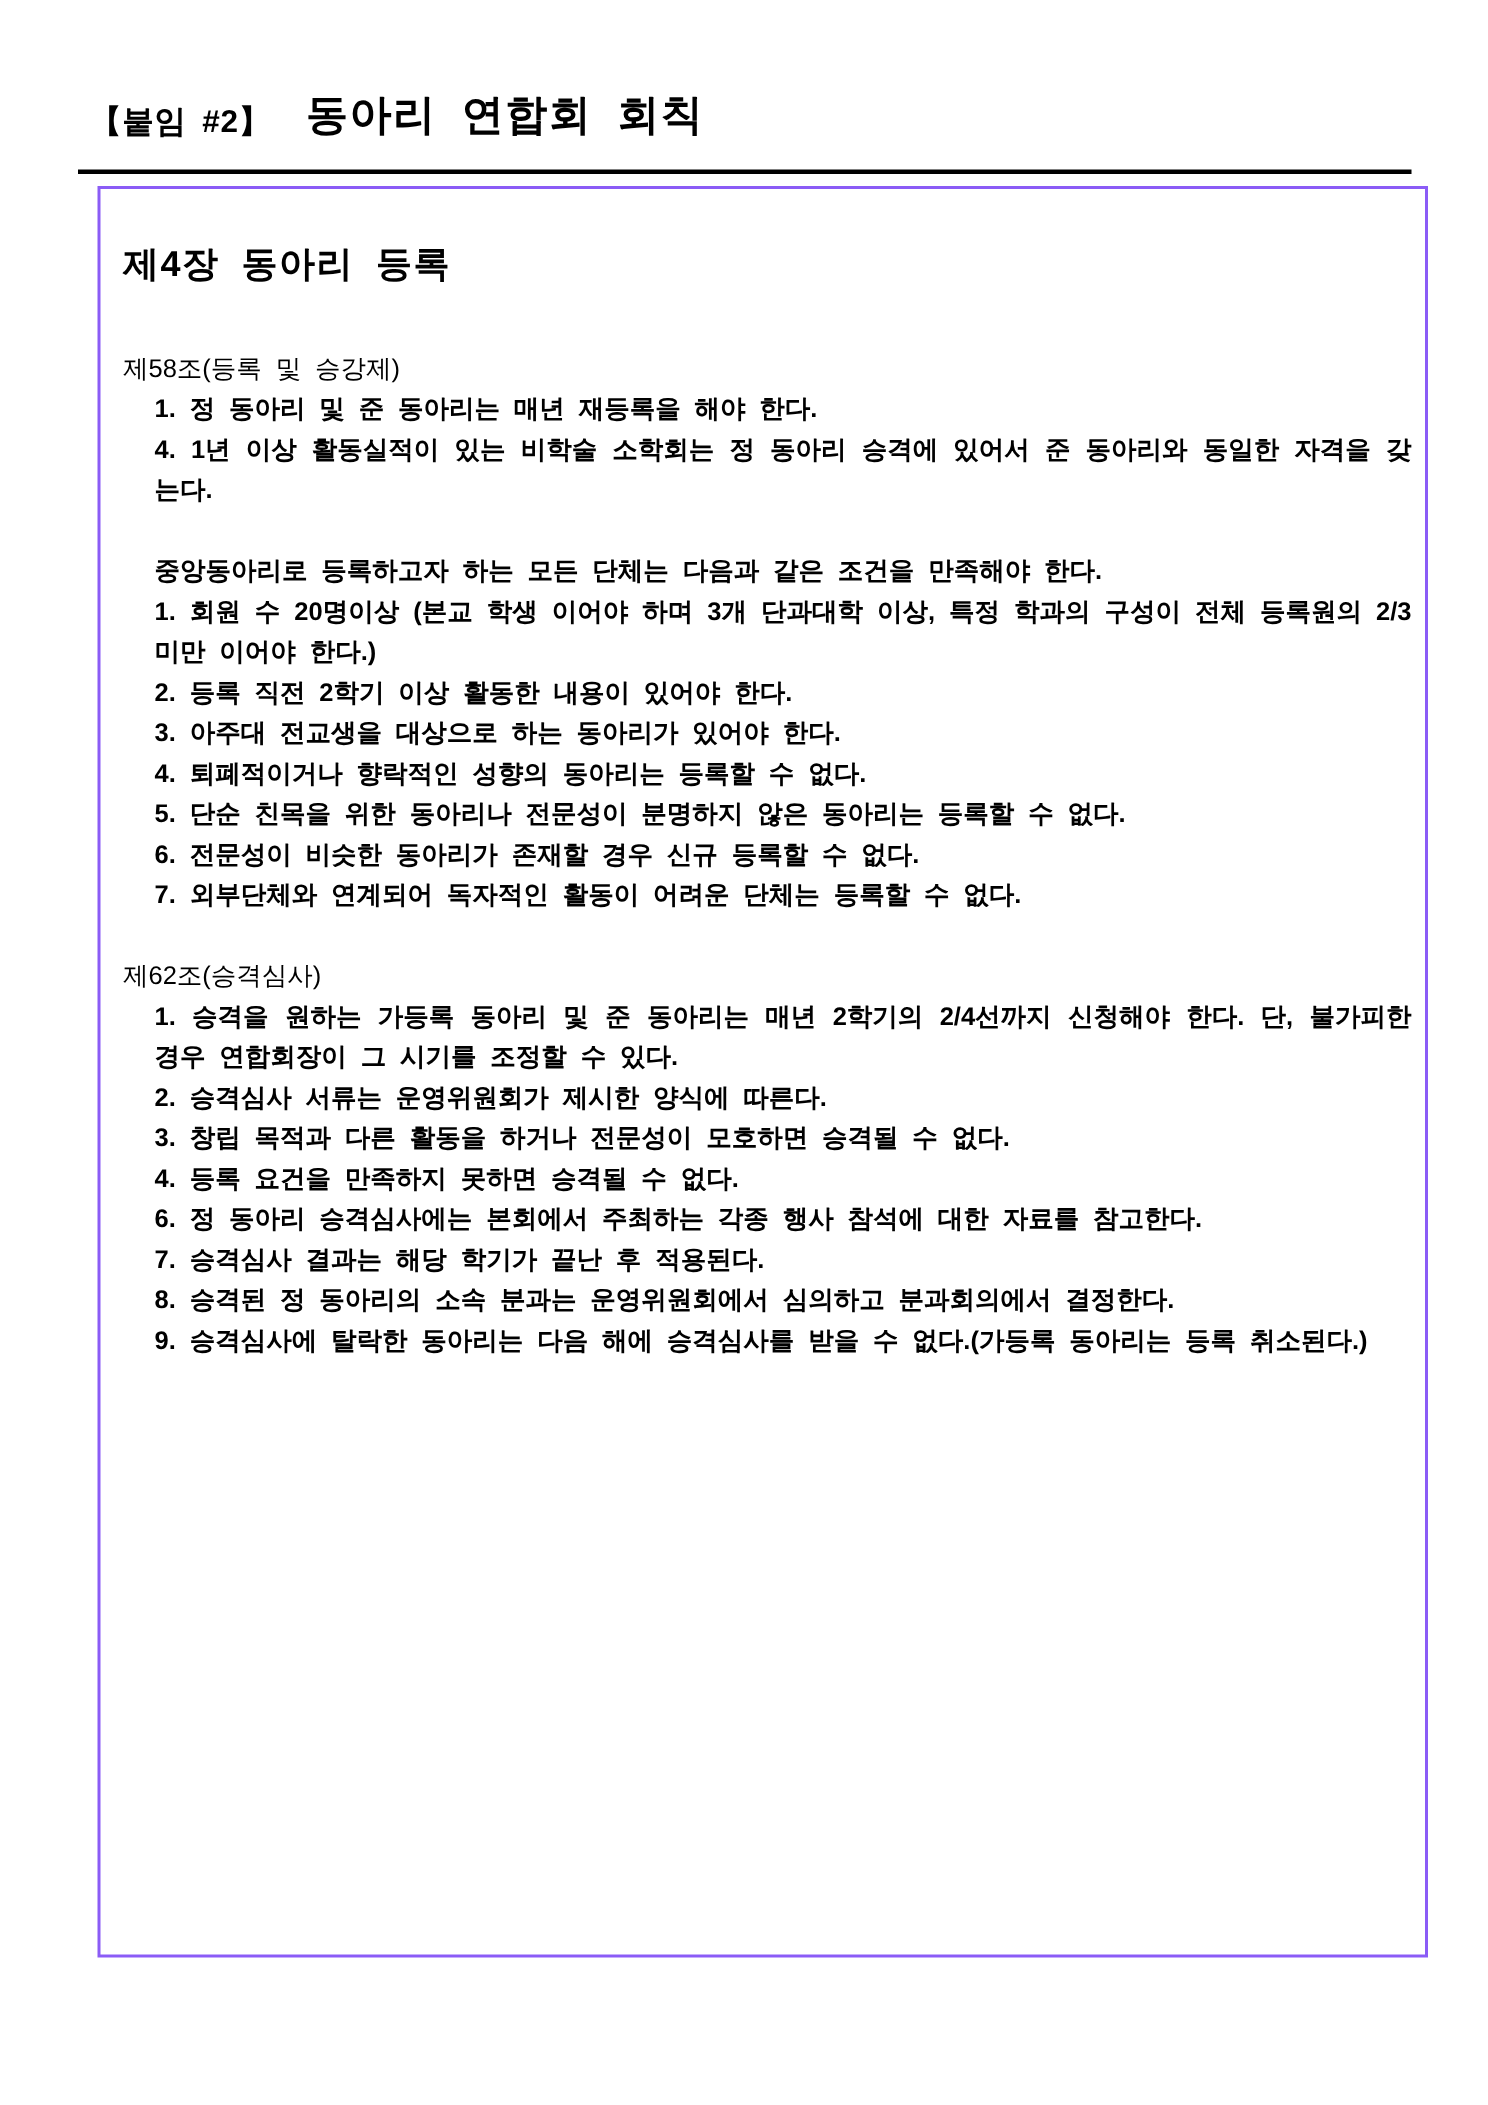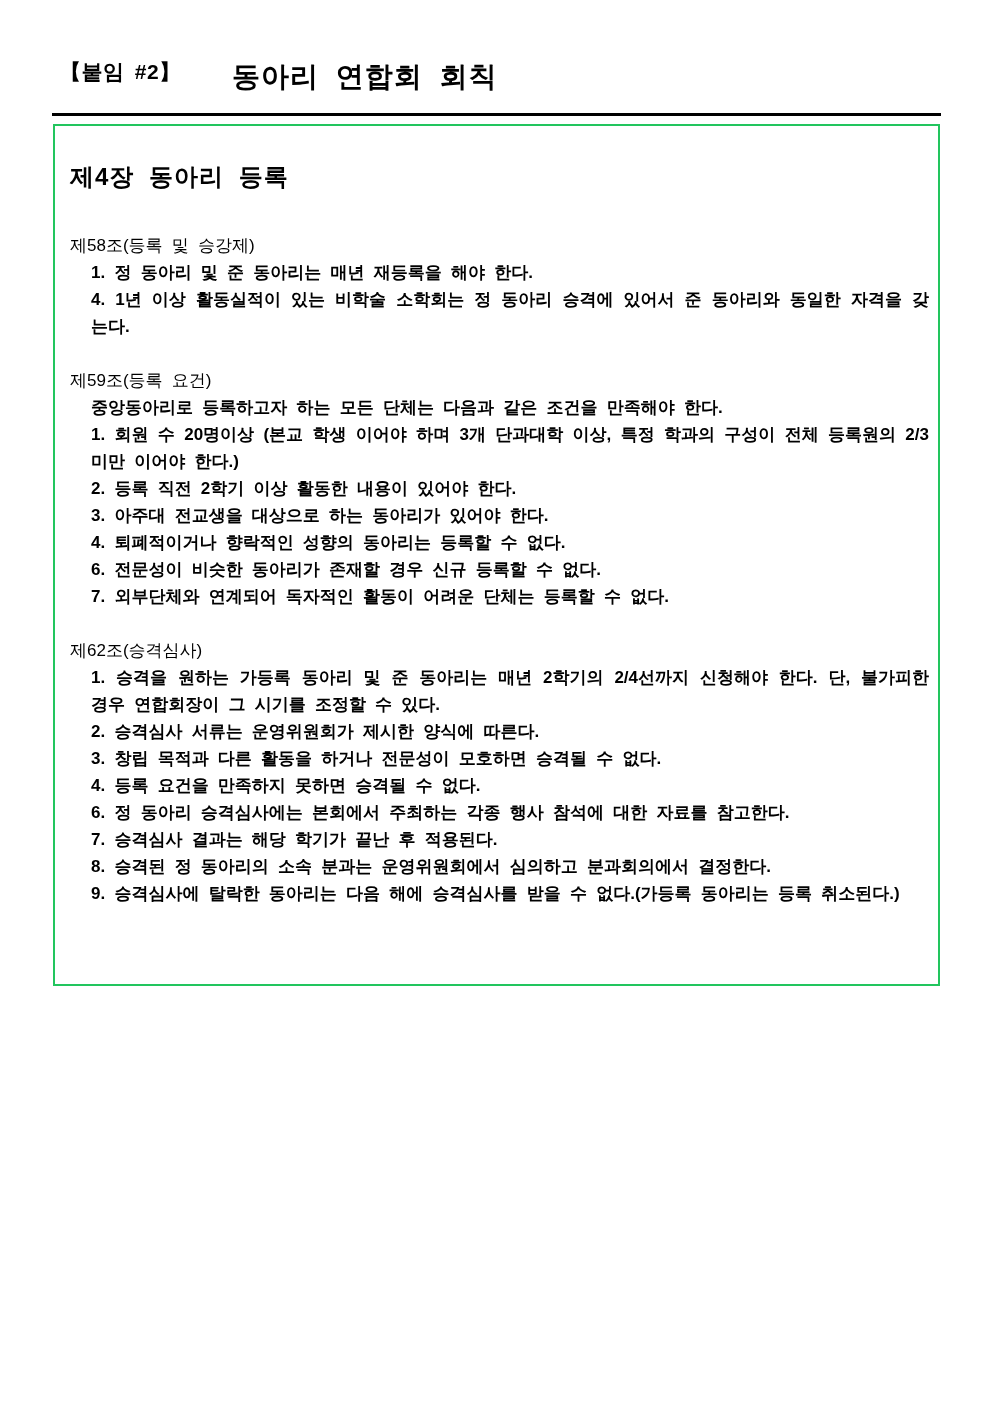--- a/index.html
+++ b/index.html
@@ -7,52 +7,52 @@
   body {
     width: 992px;
     height: 1403px;
     position: relative;
     color: #000000;
     font-family: "Liberation Sans", "DejaVu Sans", sans-serif;
   }
   .page-header-label {
     position: absolute;
     left: 60px;
-    top: 59px;
+    top: 69px;
     font-size: 21px;
     line-height: 26px;
     font-weight: 600;
     letter-spacing: 0.5px;
     word-spacing: 4px;
   }
   .page-header-title {
     position: absolute;
-    left: 232px;
+    left: 204px;
     top: 61px;
     font-size: 28px;
     line-height: 32px;
     font-weight: 700;
     letter-spacing: 1px;
     word-spacing: 8px;
   }
   .header-rule {
     position: absolute;
     left: 52px;
     top: 113px;
     width: 889px;
     height: 3px;
     background: #000000;
   }
   .content-box {
     position: absolute;
-    left: 53px;
+    left: 65px;
     top: 124px;
     width: 887px;
-    height: 862px;
-    border: 2px solid #22c55e;
+    height: 1181px;
+    border: 2px solid #8b5cf6;
   }
   .box-inner {
     padding: 36px 9px 0 15px;
   }
   .chapter-title {
     font-size: 24px;
     line-height: 30px;
     font-weight: 700;
     letter-spacing: 1px;
     word-spacing: 7px;
@@ -88,26 +88,26 @@
 <div class="content-box">
   <div class="box-inner">
     <div class="chapter-title">제4장 동아리 등록</div>
     <div>
         <section class="article">
           <div class="article-heading">제58조(등록 및 승강제)</div>
           <div class="item"><span class="item-num">1.</span> <span class="item-text">정 동아리 및 준 동아리는 매년 재등록을 해야 한다.</span></div>
           <div class="item"><span class="item-num">4.</span> <span class="item-text">1년 이상 활동실적이 있는 비학술 소학회는 정 동아리 승격에 있어서 준 동아리와 동일한 자격을 갖는다.</span></div>
         </section>
         <section class="article">
-          <div class="article-heading">제59조(등록 요건)</div>
           <div class="article-intro">중앙동아리로 등록하고자 하는 모든 단체는 다음과 같은 조건을 만족해야 한다.</div>
           <div class="item"><span class="item-num">1.</span> <span class="item-text">회원 수 20명이상 (본교 학생 이어야 하며 3개 단과대학 이상, 특정 학과의 구성이 전체 등록원의 2/3 미만 이어야 한다.)</span></div>
           <div class="item"><span class="item-num">2.</span> <span class="item-text">등록 직전 2학기 이상 활동한 내용이 있어야 한다.</span></div>
           <div class="item"><span class="item-num">3.</span> <span class="item-text">아주대 전교생을 대상으로 하는 동아리가 있어야 한다.</span></div>
           <div class="item"><span class="item-num">4.</span> <span class="item-text">퇴폐적이거나 향락적인 성향의 동아리는 등록할 수 없다.</span></div>
+          <div class="item"><span class="item-num">5.</span> <span class="item-text">단순 친목을 위한 동아리나 전문성이 분명하지 않은 동아리는 등록할 수 없다.</span></div>
           <div class="item"><span class="item-num">6.</span> <span class="item-text">전문성이 비슷한 동아리가 존재할 경우 신규 등록할 수 없다.</span></div>
           <div class="item"><span class="item-num">7.</span> <span class="item-text">외부단체와 연계되어 독자적인 활동이 어려운 단체는 등록할 수 없다.</span></div>
         </section>
         <section class="article">
           <div class="article-heading">제62조(승격심사)</div>
           <div class="item"><span class="item-num">1.</span> <span class="item-text">승격을 원하는 가등록 동아리 및 준 동아리는 매년 2학기의 2/4선까지 신청해야 한다. 단, 불가피한 경우 연합회장이 그 시기를 조정할 수 있다.</span></div>
           <div class="item"><span class="item-num">2.</span> <span class="item-text">승격심사 서류는 운영위원회가 제시한 양식에 따른다.</span></div>
           <div class="item"><span class="item-num">3.</span> <span class="item-text">창립 목적과 다른 활동을 하거나 전문성이 모호하면 승격될 수 없다.</span></div>
           <div class="item"><span class="item-num">4.</span> <span class="item-text">등록 요건을 만족하지 못하면 승격될 수 없다.</span></div>
           <div class="item"><span class="item-num">6.</span> <span class="item-text">정 동아리 승격심사에는 본회에서 주최하는 각종 행사 참석에 대한 자료를 참고한다.</span></div>

